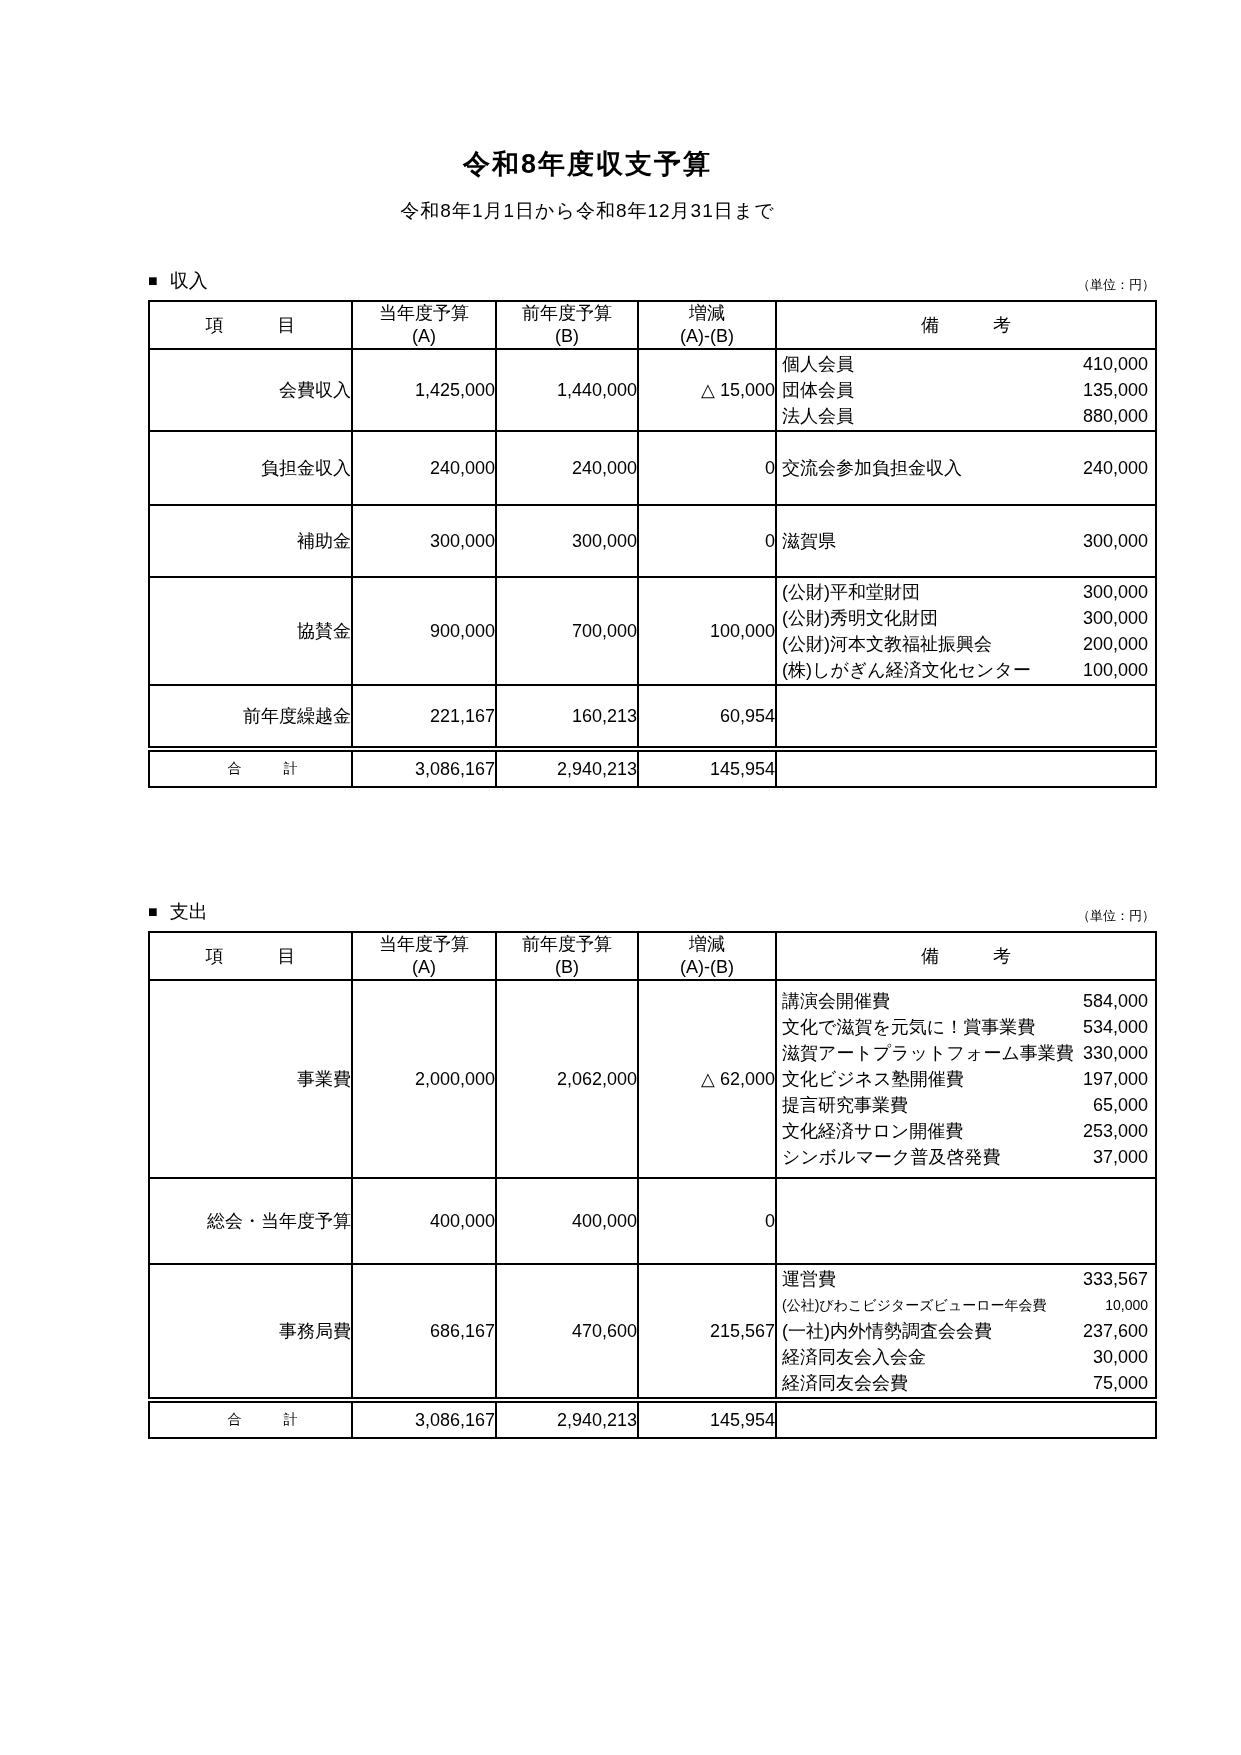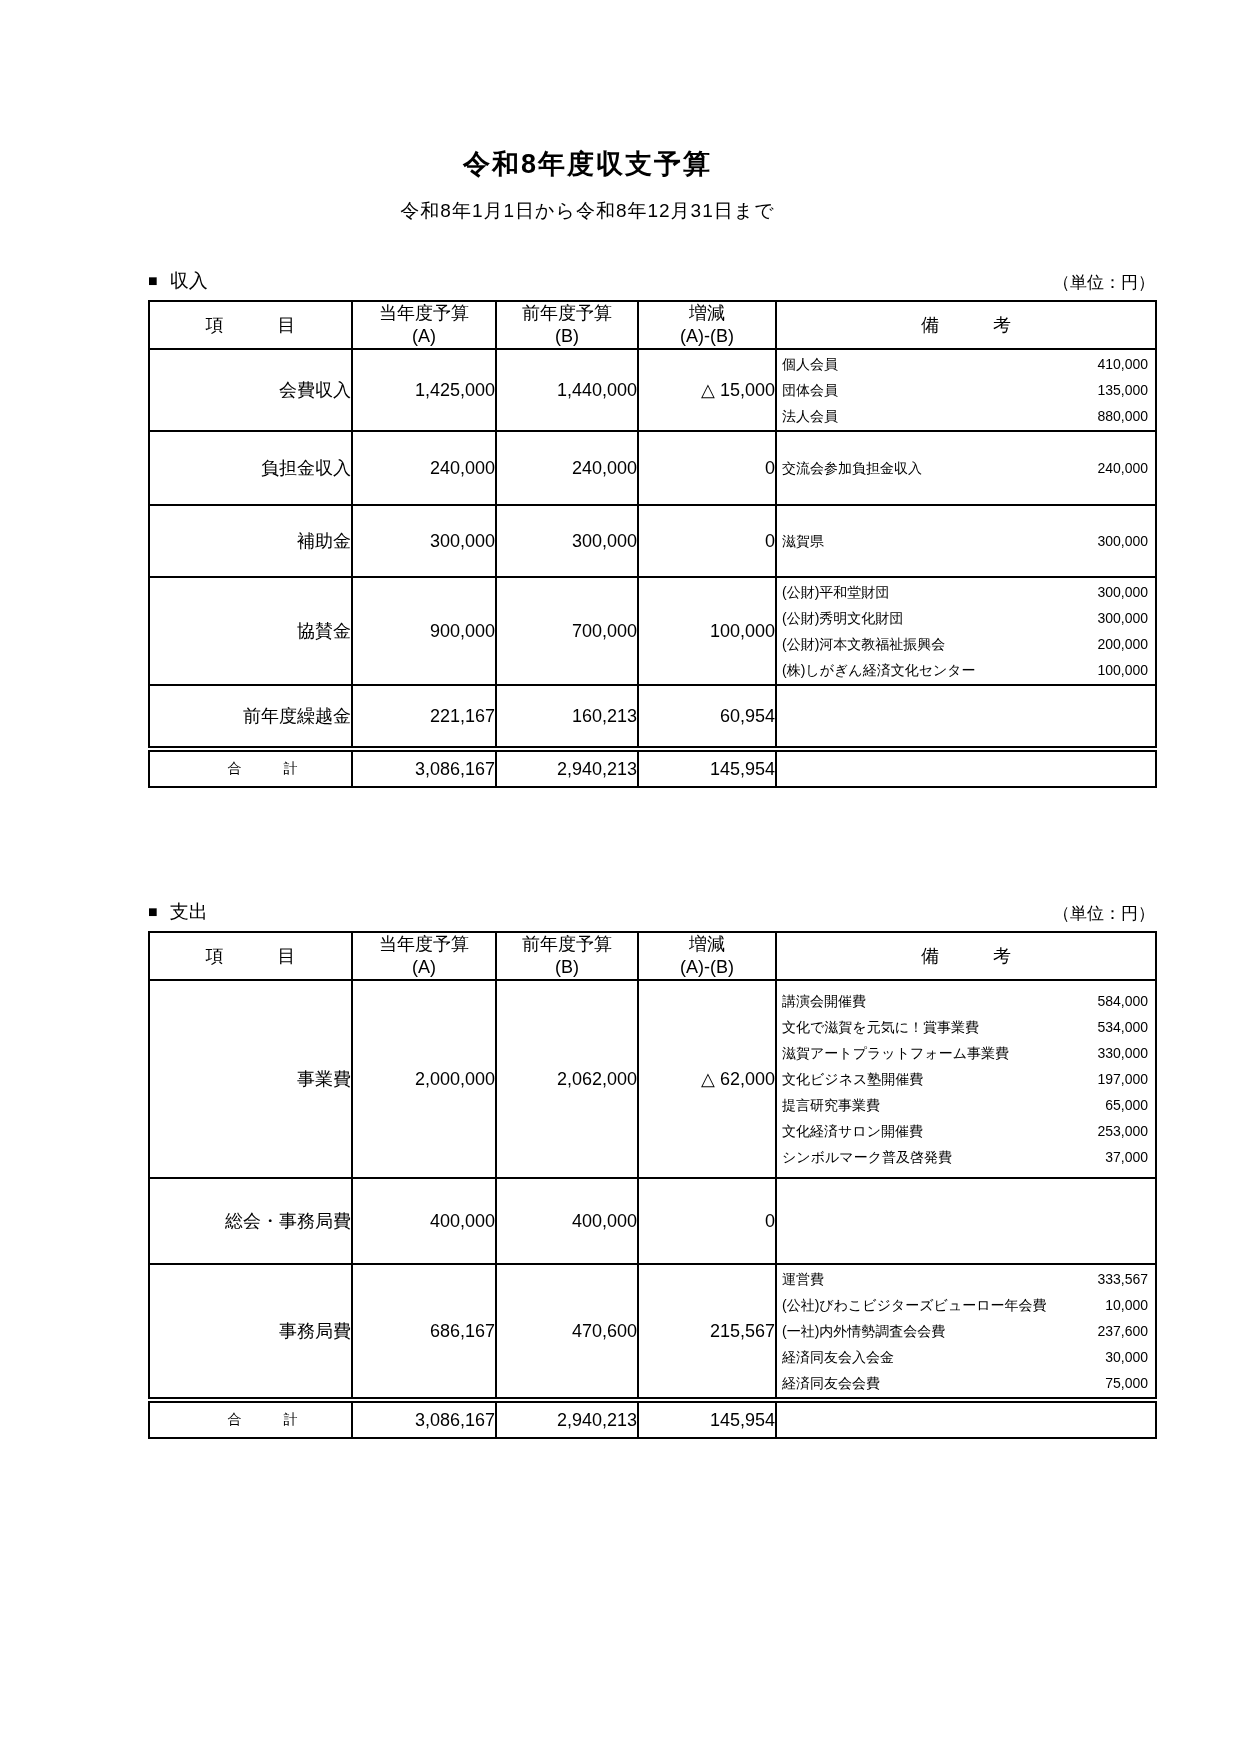--- a/index.html
+++ b/index.html
@@ -16,34 +16,34 @@
   .doc-title { font-size: 27px; font-weight: bold; letter-spacing: 2px; }
   .doc-subtitle { font-size: 19px; margin-top: 16px; letter-spacing: 1px; }
 
   .section { position: absolute; left: 148px; width: 1007px; }
   .sec-income { top: 268px; }
   .sec-expense { top: 899px; }
 
   .sec-head { display: flex; justify-content: space-between; align-items: flex-end; margin-bottom: 6px; }
   .sec-label { font-size: 19px; display: flex; align-items: center; gap: 12px; }
   .sec-marker { font-size: 16px; }
-  .unit { font-size: 17px; }
+  .unit { font-size: 13px; }
 
   table { border-collapse: collapse; table-layout: fixed; width: 1007px; background: #fff; }
   th, td { border: 2px solid #000; vertical-align: middle; overflow: hidden; }
   th { font-weight: normal; font-size: 18px; text-align: center; line-height: 23px; }
 
   td.item { font-size: 18px; text-align: right; padding-left: 20px; }
   td.item-center { font-size: 14px; text-align: center; padding-left: 24px; }
   td.num { font-size: 18px; text-align: right; white-space: nowrap; }
   td.remarks { padding: 1px 0; }
 
   .remarks-wrap { display: flex; flex-direction: column; justify-content: center; }
   .remark-line { display: flex; justify-content: space-between; align-items: center;
-                 line-height: 26px; font-size: 14px; padding: 0 7px 0 5px; white-space: nowrap; }
+                 line-height: 26px; font-size: 18px; padding: 0 7px 0 5px; white-space: nowrap; }
   .remark-line.small { font-size: 14px; gap: 28px; }
 
   tr.total-row td { border-top: 6px double #000; }
 </style>
 </head>
 <body>
 
 <div class="page">
 
   <div class="titles">
@@ -253,21 +253,21 @@
             </div>
             <div class="remark-line">
               <span>シンボルマーク普及啓発費</span>
               <span>37,000</span>
             </div>
           </div>
         </td>
       </tr>
 
       <tr style="height:86px">
-        <td class="item">総会・事務局費</td>
+        <td class="item">総会・当年度予算</td>
         <td class="num">400,000</td>
         <td class="num">400,000</td>
         <td class="num">0</td>
         <td class="remarks"></td>
       </tr>
 
       <tr style="height:133px">
         <td class="item">事務局費</td>
         <td class="num">686,167</td>
         <td class="num">470,600</td>

